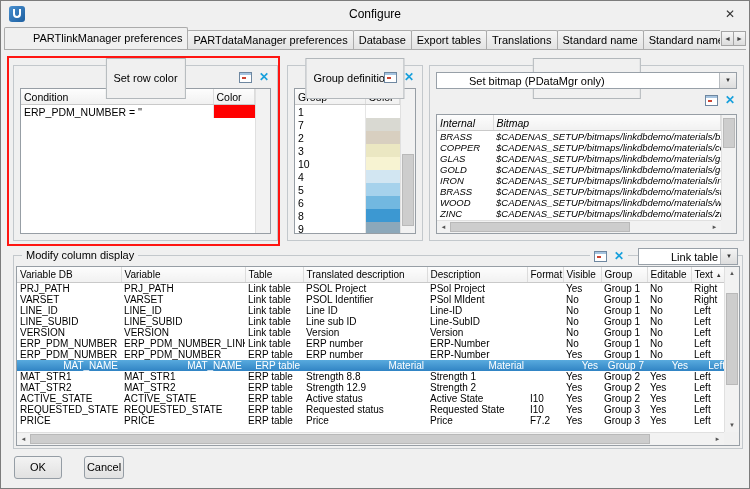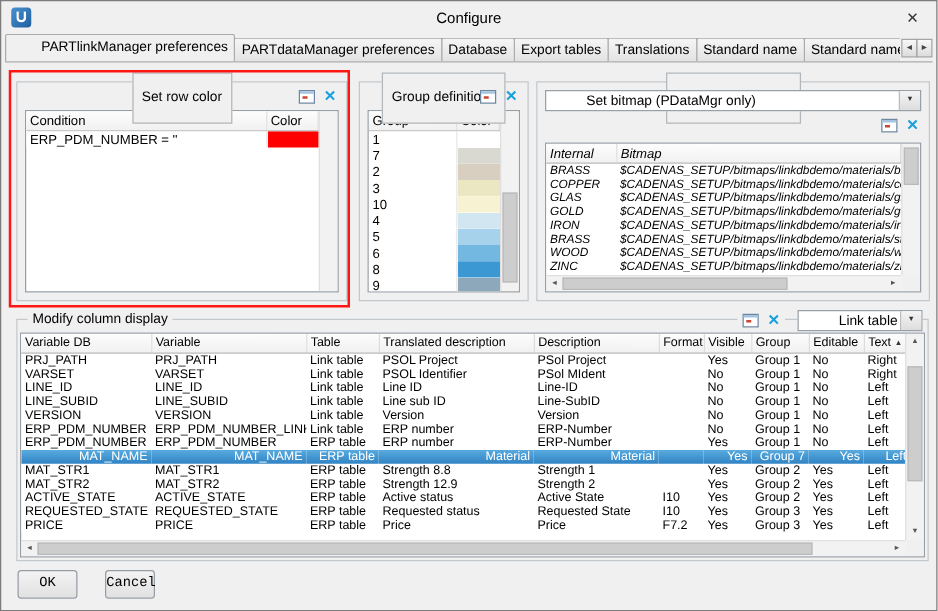--- a/index.html
+++ b/index.html
@@ -57,21 +57,21 @@
   .sbv{position:absolute;left:0;right:0;height:13px;text-align:center;font-size:6px;line-height:13px;color:#555;}
   .sbv.up{top:0;}
   .sbv.down{bottom:0;}
   .vthumb{position:absolute;left:1px;right:1px;background:#cdcdcd;border:1px solid #b9b9b9;box-sizing:border-box;}
   .hscroll{position:absolute;left:0;bottom:0;right:15px;height:13px;background:#f2f2f2;border-top:1px solid #e0e0e0;box-sizing:border-box;z-index:2;}
   .sbh{position:absolute;top:0;bottom:0;width:13px;text-align:center;font-size:6px;line-height:12px;color:#555;}
   .sbh.left{left:0;}
   .sbh.right{right:0;}
   .hthumb{position:absolute;top:1px;bottom:1px;background:#cdcdcd;border:1px solid #b9b9b9;box-sizing:border-box;}
   .corner{position:absolute;right:0;bottom:0;width:15px;height:13px;background:#f0f0f0;z-index:3;}
-  .btn{position:absolute;top:455px;height:23px;box-sizing:border-box;border:1px solid #959da5;border-radius:3px;background:linear-gradient(#f3f3f3,#e1e1e1);text-align:center;line-height:21px;font-family:Liberation Mono, monospace;}
+  .btn{position:absolute;top:455px;height:23px;box-sizing:border-box;border:1px solid #959da5;border-radius:3px;background:linear-gradient(#f3f3f3,#e1e1e1);text-align:center;line-height:21px;}
   .btn.ok{left:13px;width:48px;}
   .btn.cancel{left:83px;width:40px;}
 </style>
 </head>
 <body>
 
 <div class="win">
 
   <div class="titlebar">
     <span class="app-icon"></span>

